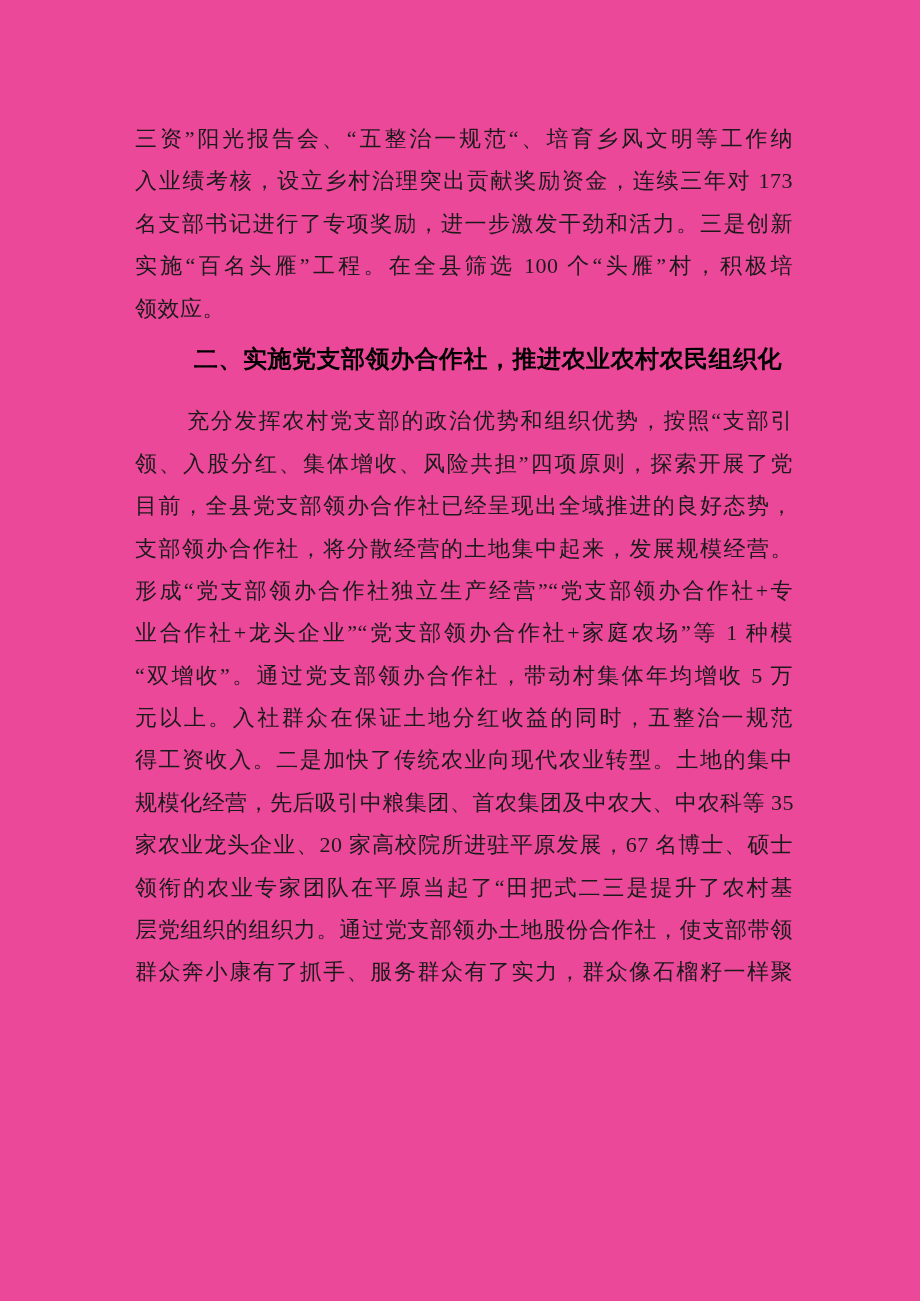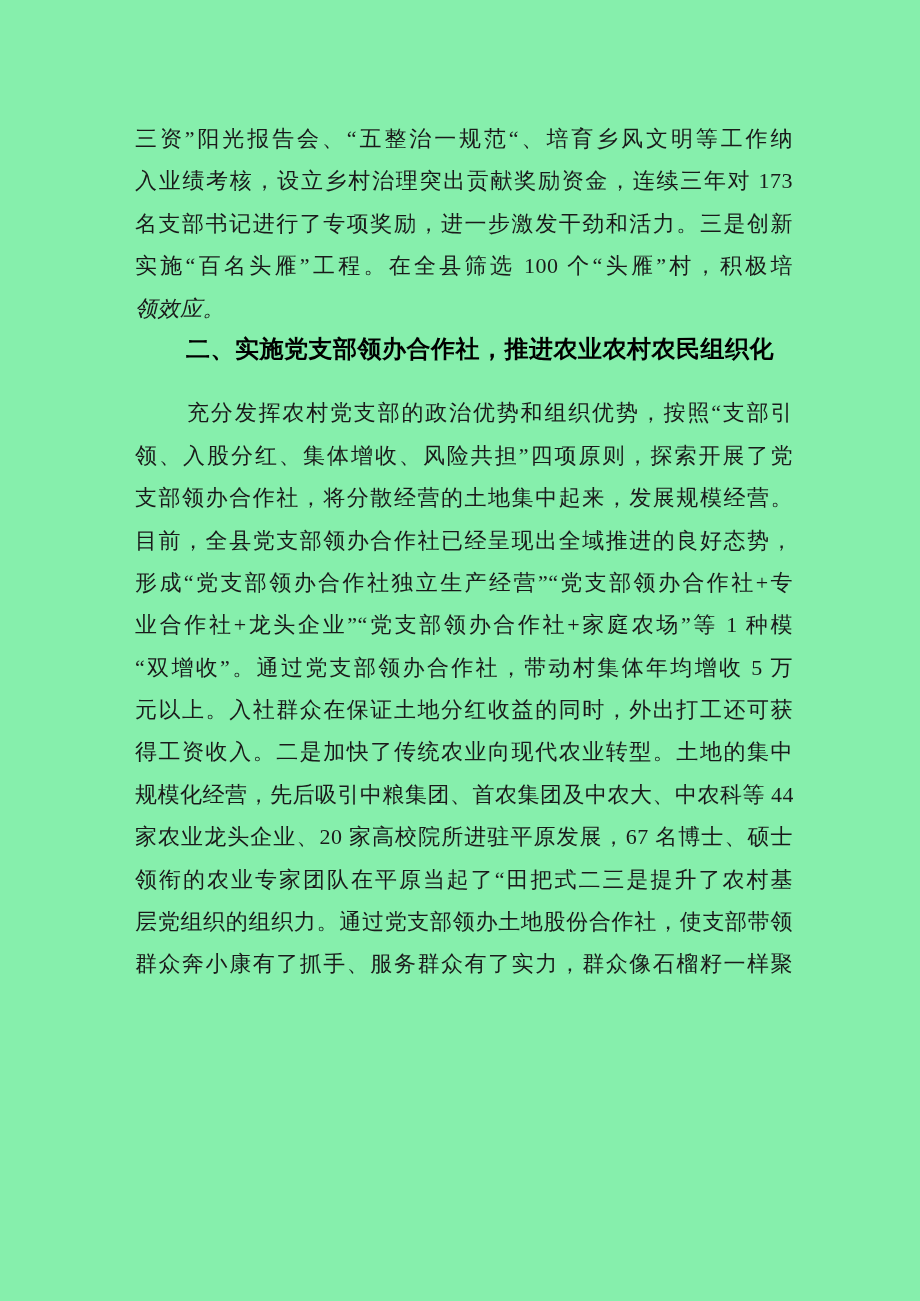--- a/index.html
+++ b/index.html
@@ -4,21 +4,21 @@
 <style>
   html, body {
     margin: 0;
     padding: 0;
     background: #ffffff;
   }
   .page {
     position: relative;
     width: 920px;
     height: 1301px;
-    background: #86efac;
+    background: #ec4899;
     box-sizing: border-box;
     padding: 118px 127px 0 135px;
     overflow: hidden;
   }
   .textblock {
     width: 658px;
     color: #1a1a1a;
     font-family: "Liberation Serif", "DejaVu Serif", serif;
   }
   .para {
@@ -32,36 +32,35 @@
     letter-spacing: 0.5px;
     text-align: justify;
     text-align-last: justify;
     text-justify: inter-character;
     overflow: hidden;
     white-space: nowrap;
   }
   .line.para-end {
     text-align: center;
     text-align-last: left;
-    font-style: italic;
   }
   .line.first-indent {
     text-indent: 52px;
     margin-top: 20px;
   }
   .heading {
     height: 42.4px;
     line-height: 42.4px;
     font-size: 24px;
     font-weight: bold;
     color: #000000;
-    font-family: Liberation Mono, monospace;
+    font-family: Liberation Serif, serif;
     text-indent: 51px;
     letter-spacing: 0.5px;
-    margin: 0;
+    margin: 8px;
     white-space: nowrap;
     overflow: hidden;
     text-align: left;
     text-align-last: left;
   }
 </style>
 </head>
 <body>
 
 <div class="page">
@@ -73,28 +72,28 @@
       <div class="line">名支部书记进行了专项奖励，进一步激发干劲和活力。三是创新</div>
       <div class="line">实施“百名头雁”工程。在全县筛选 100 个“头雁”村，积极培</div>
       <div class="line para-end">领效应。</div>
     </div>
 
     <div class="heading">二、实施党支部领办合作社，推进农业农村农民组织化</div>
 
     <div class="para">
       <div class="line first-indent">充分发挥农村党支部的政治优势和组织优势，按照“支部引</div>
       <div class="line">领、入股分红、集体增收、风险共担”四项原则，探索开展了党</div>
+      <div class="line">目前，全县党支部领办合作社已经呈现出全域推进的良好态势，</div>
       <div class="line">支部领办合作社，将分散经营的土地集中起来，发展规模经营。</div>
-      <div class="line">目前，全县党支部领办合作社已经呈现出全域推进的良好态势，</div>
       <div class="line">形成“党支部领办合作社独立生产经营”“党支部领办合作社+专</div>
       <div class="line">业合作社+龙头企业”“党支部领办合作社+家庭农场”等 1 种模</div>
       <div class="line">“双增收”。通过党支部领办合作社，带动村集体年均增收 5 万</div>
-      <div class="line">元以上。入社群众在保证土地分红收益的同时，外出打工还可获</div>
+      <div class="line">元以上。入社群众在保证土地分红收益的同时，五整治一规范</div>
       <div class="line">得工资收入。二是加快了传统农业向现代农业转型。土地的集中</div>
-      <div class="line">规模化经营，先后吸引中粮集团、首农集团及中农大、中农科等 44</div>
+      <div class="line">规模化经营，先后吸引中粮集团、首农集团及中农大、中农科等 35</div>
       <div class="line">家农业龙头企业、20 家高校院所进驻平原发展，67 名博士、硕士</div>
       <div class="line">领衔的农业专家团队在平原当起了“田把式二三是提升了农村基</div>
       <div class="line">层党组织的组织力。通过党支部领办土地股份合作社，使支部带领</div>
       <div class="line">群众奔小康有了抓手、服务群众有了实力，群众像石榴籽一样聚</div>
     </div>
 
   </div>
 </div>
 
 </body></html>

